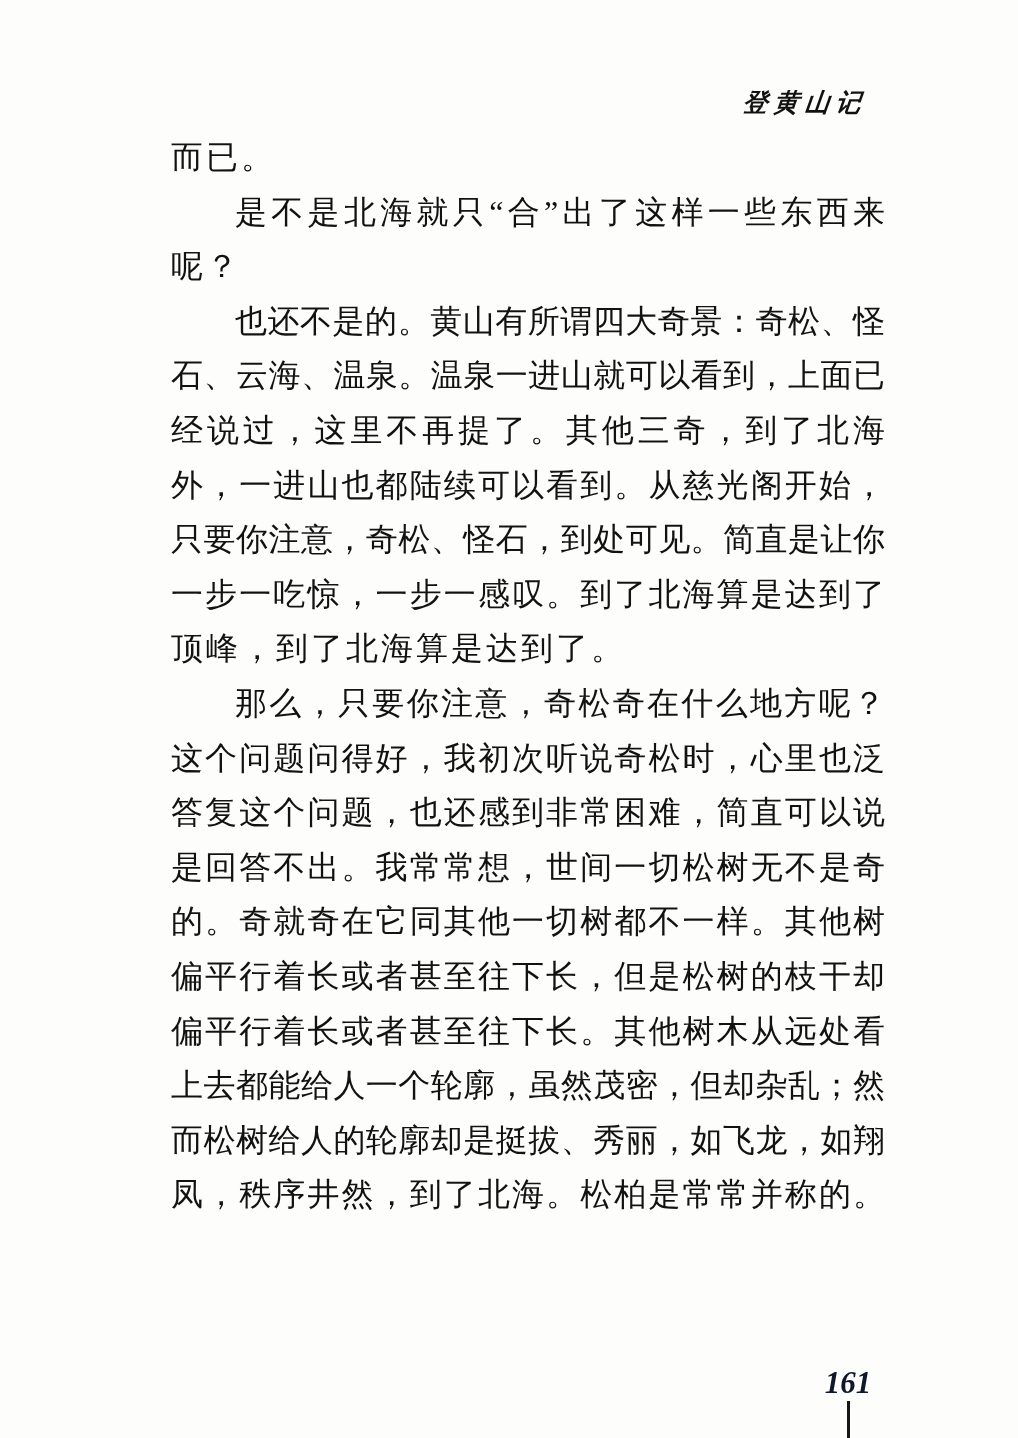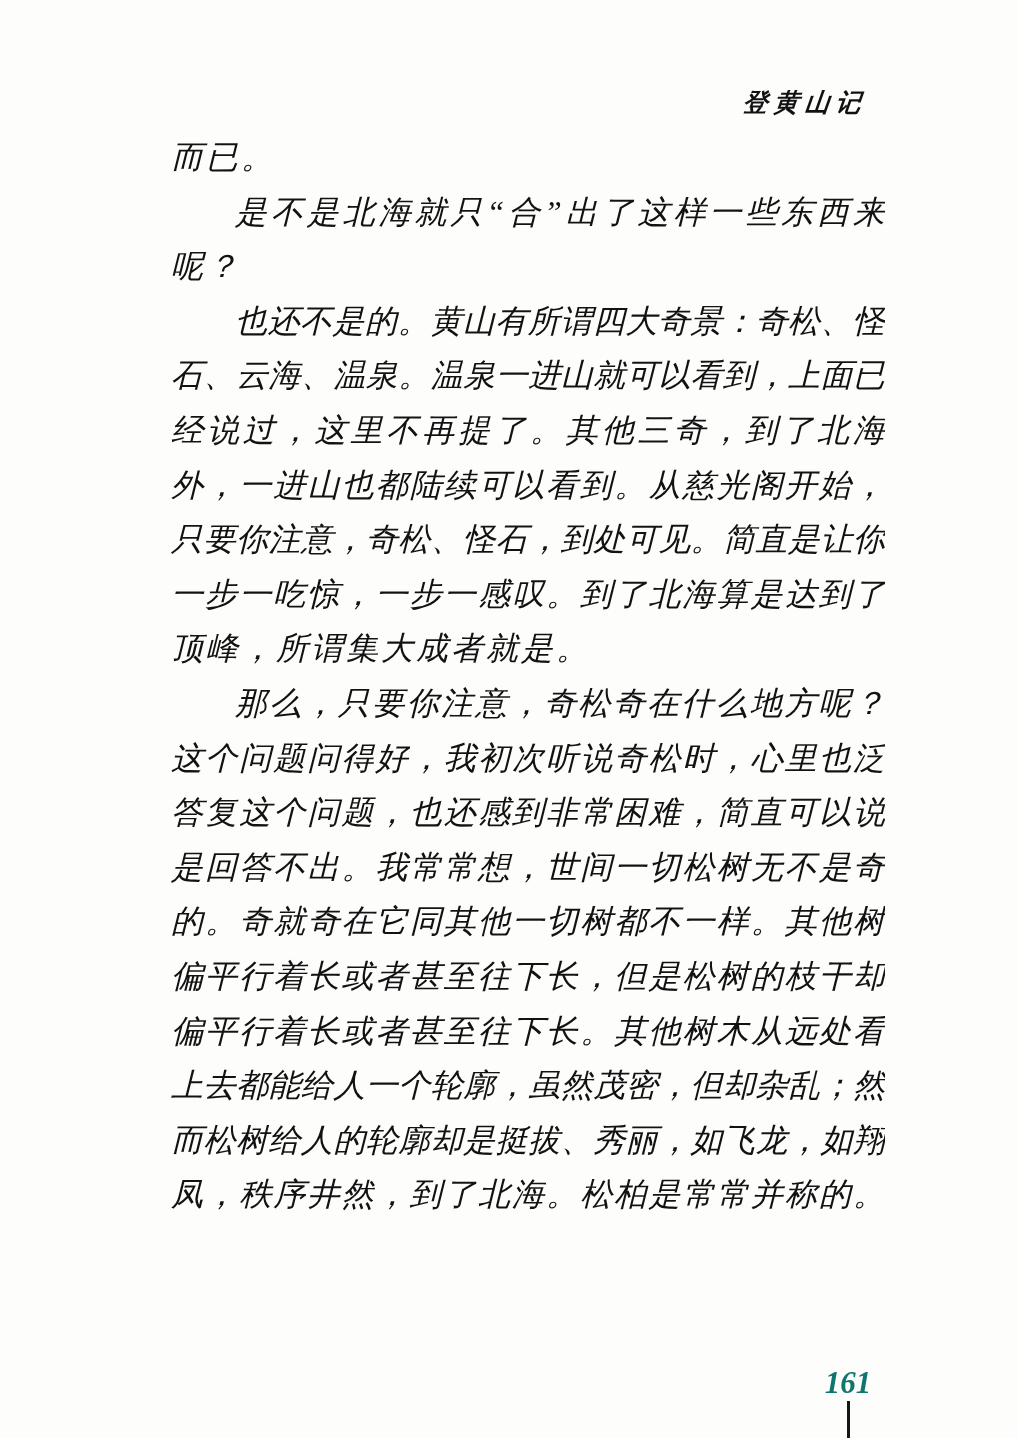--- a/index.html
+++ b/index.html
@@ -29,21 +29,20 @@
     transform: skewX(-6deg);
     white-space: nowrap;
     color: #111;
   }
   
   .body-text {
     position: absolute;
     top: 130px;
     left: 171px;
     width: 714px;
-    font-style: italic;
   }
   .line {
     height: 54.6px;
     line-height: 54.6px;
     font-size: 32px;
     color: #121212;
     text-align: justify;
     text-align-last: justify;
     text-justify: inter-character;
     overflow: hidden;
@@ -61,21 +60,21 @@
   .page-number {
     position: absolute;
     top: 1366px;
     left: 808px;
     width: 80px;
     text-align: center;
     font-size: 31px;
     line-height: 34px;
     font-style: italic;
     font-weight: bold;
-    color: #0f766e;
+    color: #0f172a;
   }
   .page-number-rule {
     position: absolute;
     top: 1401px;
     left: 847px;
     width: 3px;
     height: 37px;
     background: #161616;
   }
 </style>
@@ -89,21 +88,21 @@
   <div class="body-text">
       <div class="line end">而已。</div>
       <div class="line indent">是不是北海就只“合”出了这样一些东西来</div>
       <div class="line end">呢？</div>
       <div class="line indent">也还不是的。黄山有所谓四大奇景：奇松、怪</div>
       <div class="line">石、云海、温泉。温泉一进山就可以看到，上面已</div>
       <div class="line">经说过，这里不再提了。其他三奇，到了北海</div>
       <div class="line">外，一进山也都陆续可以看到。从慈光阁开始，</div>
       <div class="line">只要你注意，奇松、怪石，到处可见。简直是让你</div>
       <div class="line">一步一吃惊，一步一感叹。到了北海算是达到了</div>
-      <div class="line end">顶峰，所谓集大成者就是。</div>
+      <div class="line end">顶峰，到了北海算是达到了。</div>
       <div class="line indent">那么，只要你注意，奇松奇在什么地方呢？</div>
       <div class="line">这个问题问得好，我初次听说奇松时，心里也泛</div>
       <div class="line">答复这个问题，也还感到非常困难，简直可以说</div>
       <div class="line">是回答不出。我常常想，世间一切松树无不是奇</div>
       <div class="line">的。奇就奇在它同其他一切树都不一样。其他树</div>
       <div class="line">偏平行着长或者甚至往下长，但是松树的枝干却</div>
       <div class="line">偏平行着长或者甚至往下长。其他树木从远处看</div>
       <div class="line">上去都能给人一个轮廓，虽然茂密，但却杂乱；然</div>
       <div class="line">而松树给人的轮廓却是挺拔、秀丽，如飞龙，如翔</div>
       <div class="line">凤，秩序井然，到了北海。松柏是常常并称的。</div>

